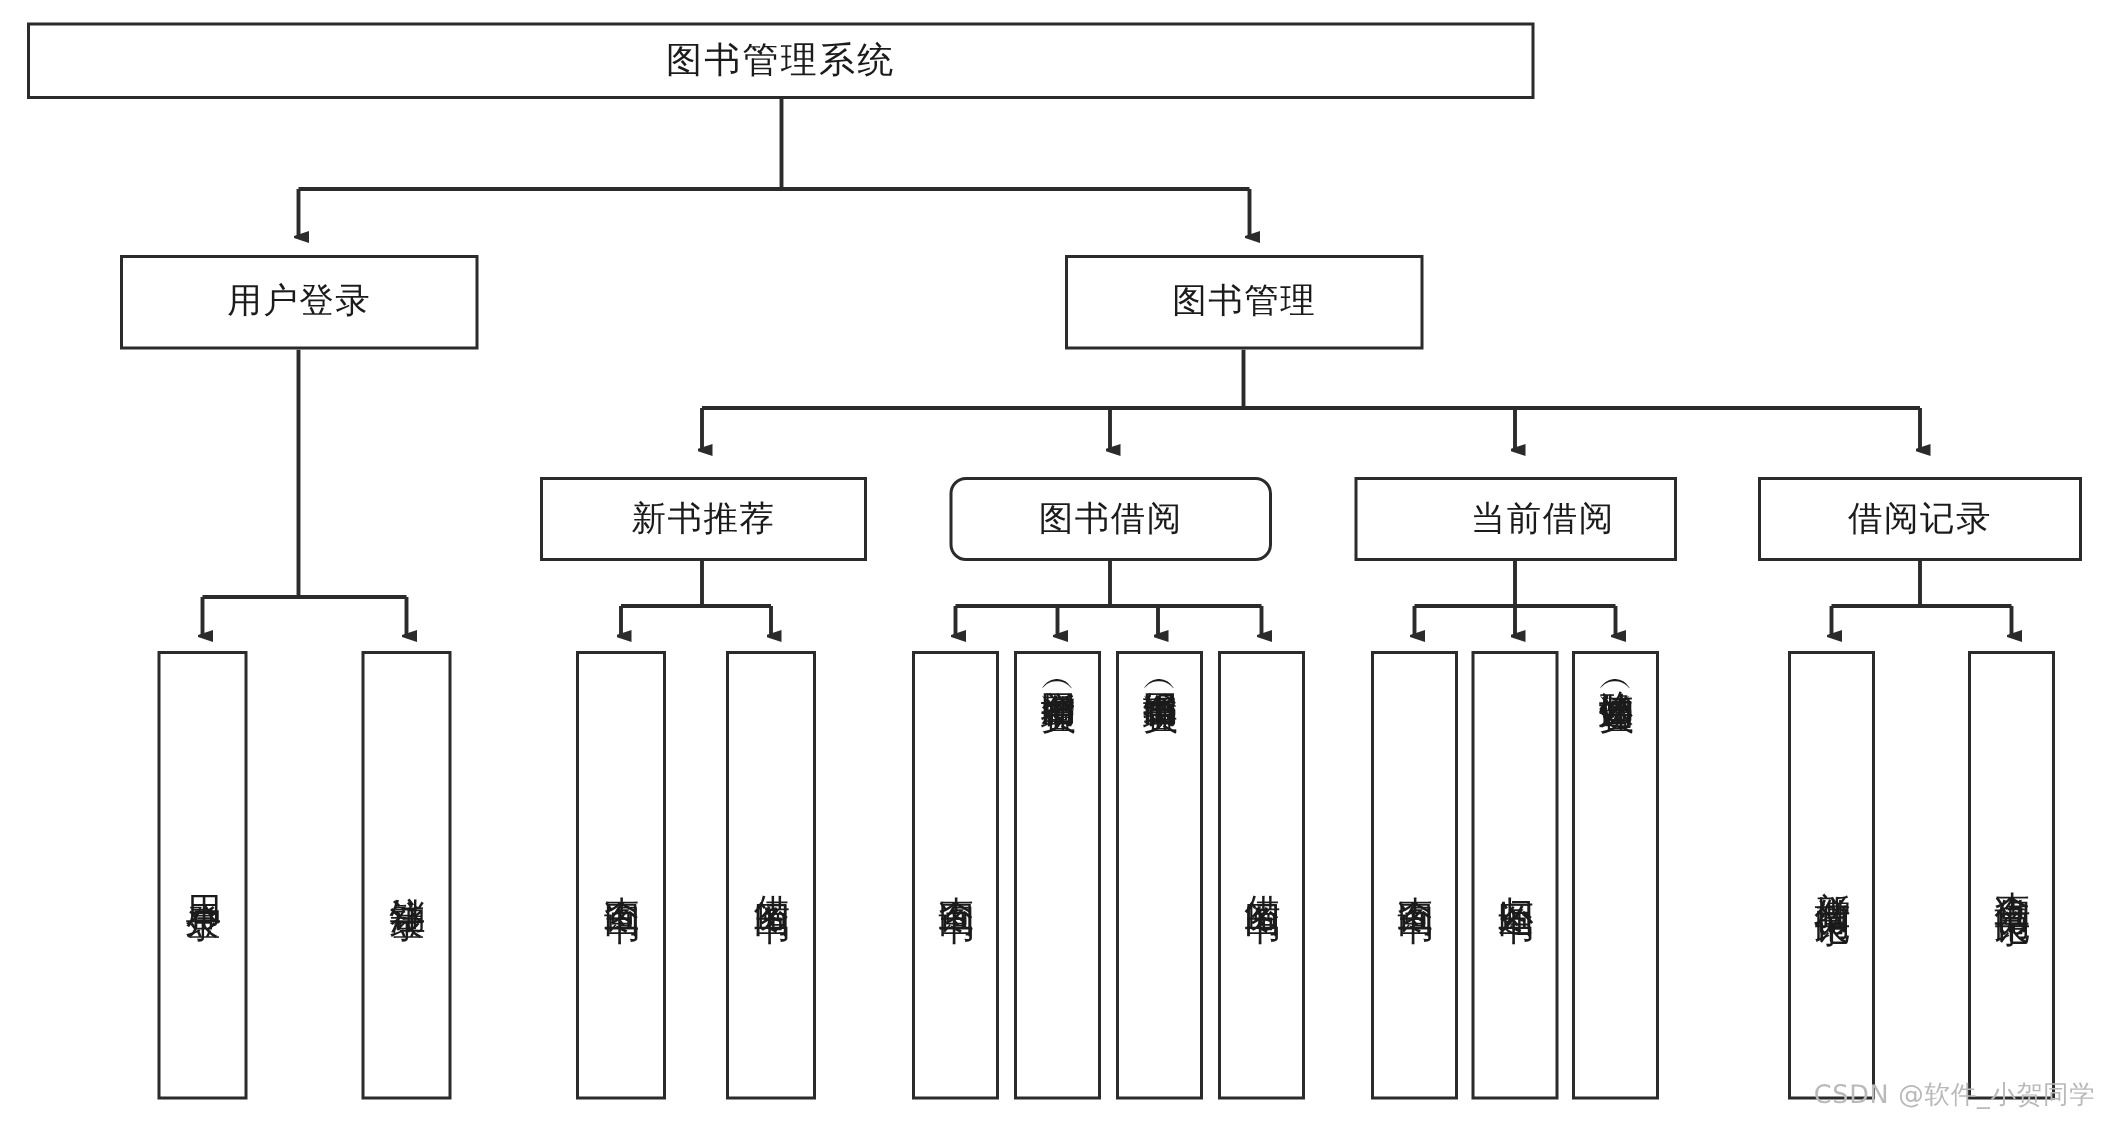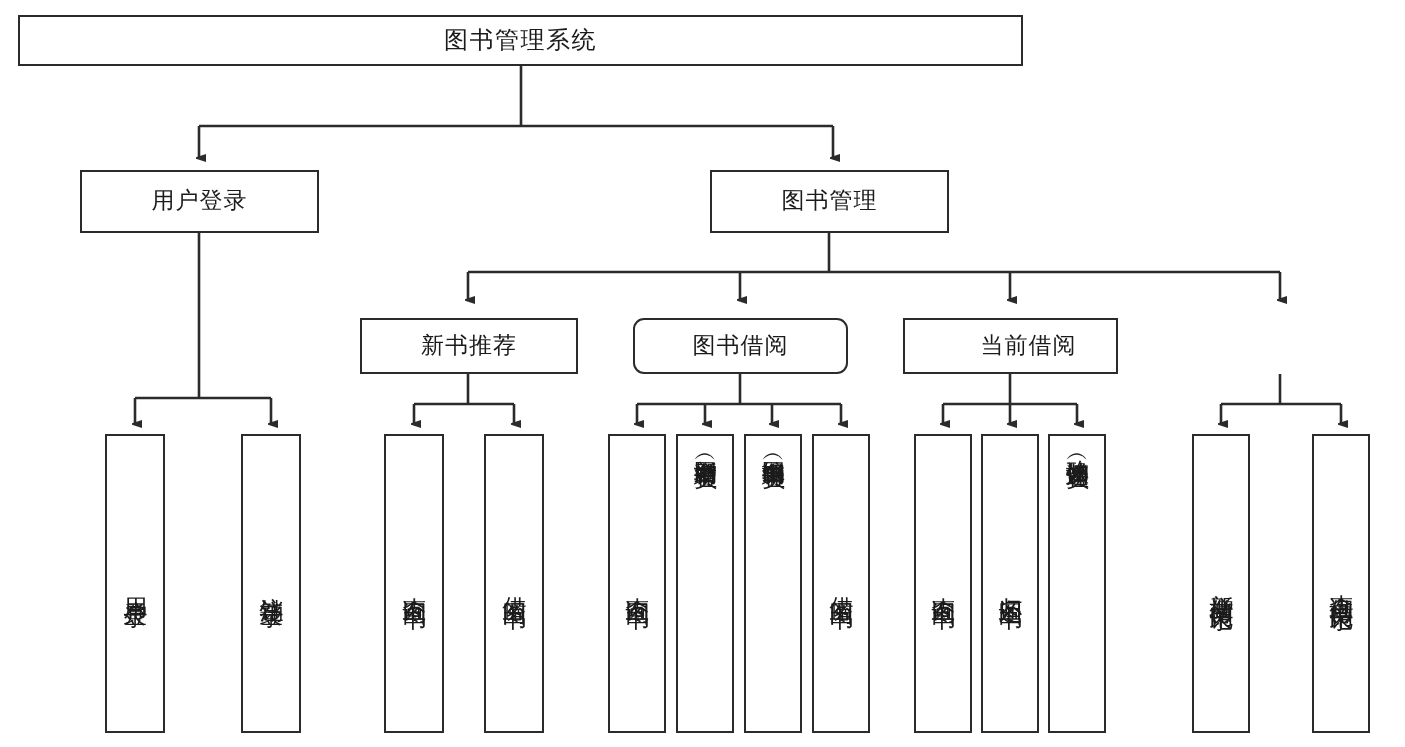--- a/index.html
+++ b/index.html
@@ -28,21 +28,20 @@
   }
   .node {
     position: absolute;
     box-sizing: border-box;
     background: #ffffff;
     border: 2px solid #2b2b2b;
     display: flex;
     align-items: center;
     justify-content: center;
     color: #1b1b1b;
-    font-family: Liberation Serif, serif;
   }
   .node .label {
     display: block;
     text-align: center;
     line-height: 1.15;
     white-space: nowrap;
   }
   
   .node.horiz .label {
     font-size: 23px;
@@ -153,20 +152,23 @@
 
   <div class="node horiz" style="left:360px; top:318px; width:218px; height:56px;">
     <span class="label">新书推荐</span>
   </div>
   <div class="node horiz" style="left:633px; top:318px; width:215px; height:56px;border-radius:11px;">
     <span class="label">图书借阅</span>
   </div>
   <div class="node horiz" style="left:903px; top:318px; width:215px; height:56px;padding-left:36px;">
     <span class="label">当前借阅</span>
   </div>
+  <div class="node horiz" style="left:1172px; top:318px; width:216px; height:56px;">
+    <span class="label">借阅记录</span>
+  </div>
 
   <div class="node vert center" style="left:105px; top:434px; width:60px; height:299px;">
     <span class="label">用户登录</span>
   </div>
   <div class="node vert center" style="left:241px; top:434px; width:60px; height:299px;">
     <span class="label">注销登录</span>
   </div>
 
   <div class="node vert center" style="left:384px; top:434px; width:60px; height:299px;">
     <span class="label">查询图书</span>
@@ -198,14 +200,15 @@
     <span class="label">确认归还（管理员）</span>
   </div>
 
   <div class="node vert center" style="left:1192px; top:434px; width:58px; height:299px;">
     <span class="label">新增借阅记录</span>
   </div>
   <div class="node vert center" style="left:1312px; top:434px; width:58px; height:299px;">
     <span class="label">查询借阅记录</span>
   </div>
 
+  <div class="watermark">CSDN @软件_小贺同学</div>
 
 </div>
 
 </body></html>

